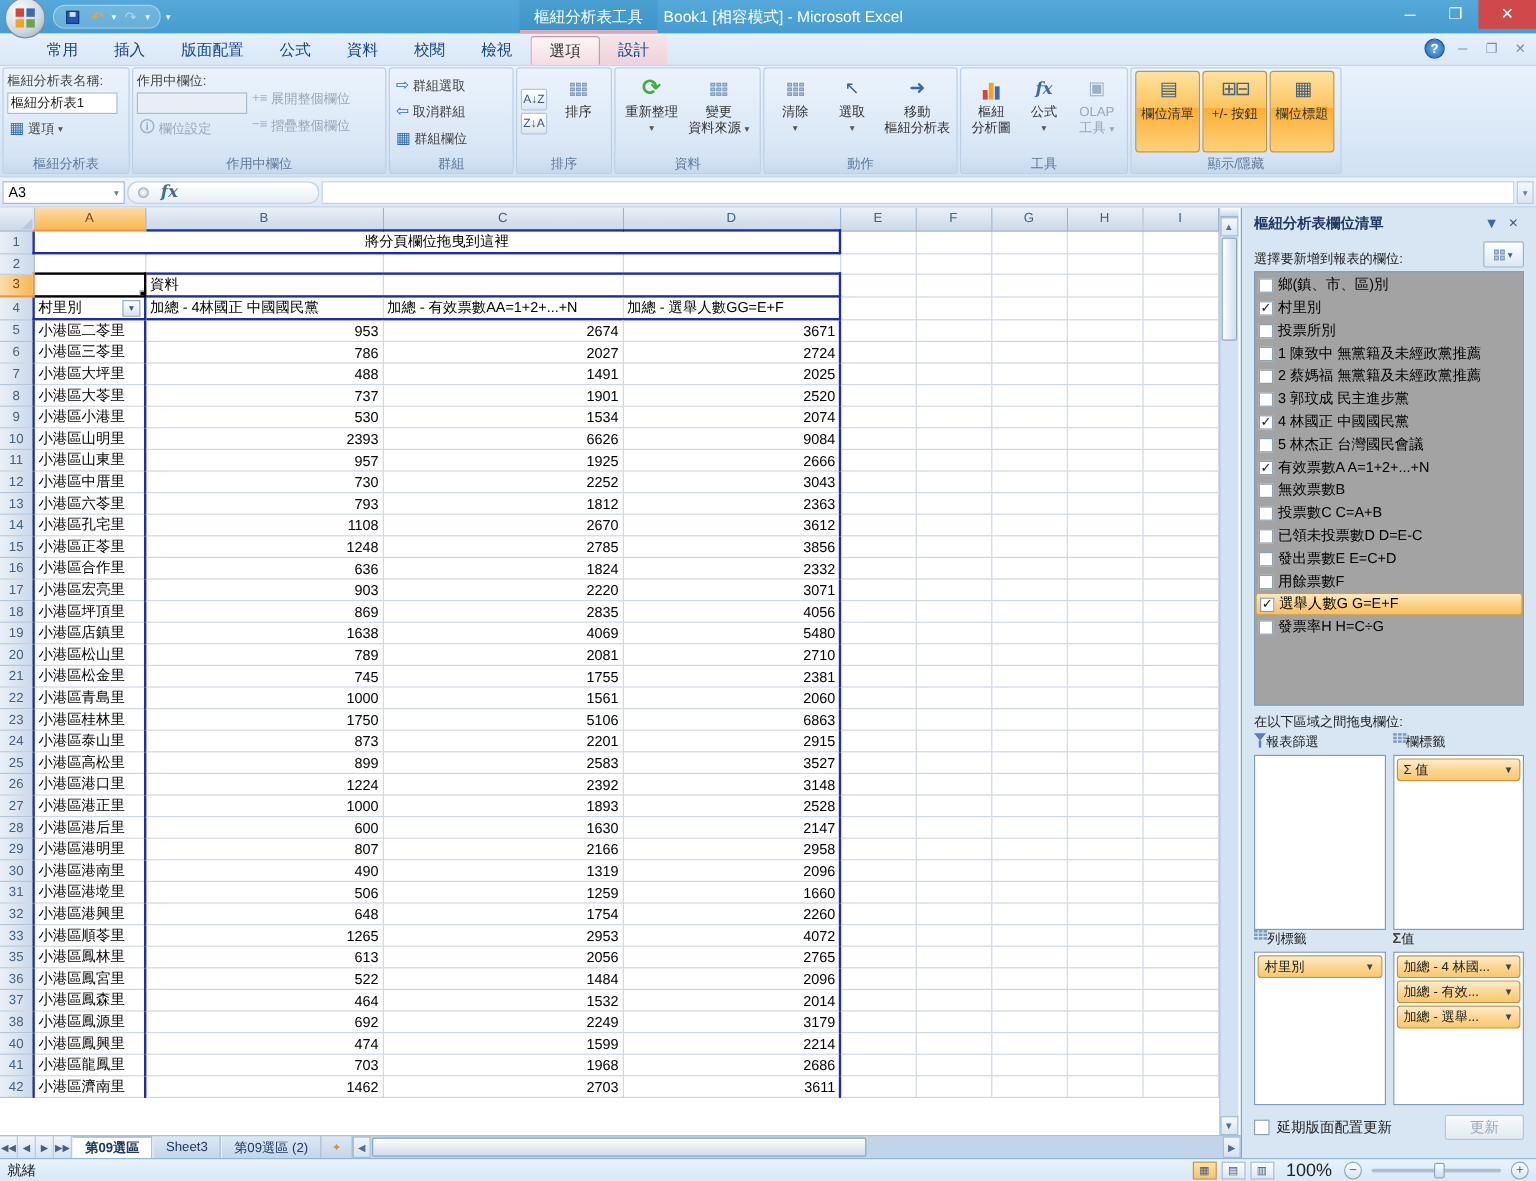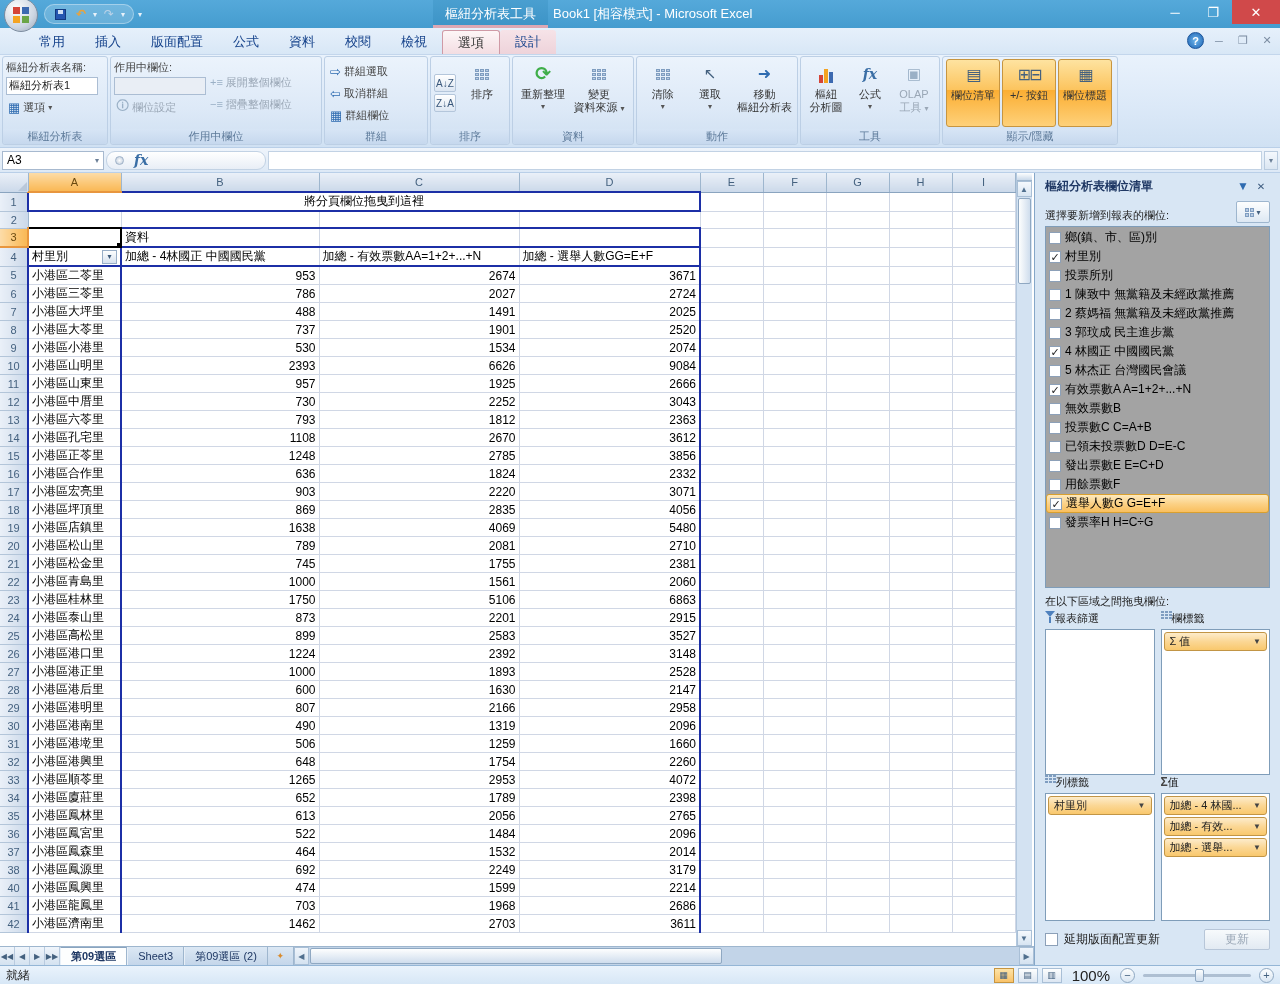--- a/index.html
+++ b/index.html
@@ -853,32 +853,20 @@
                 <td class="num pb-l">1265</td>
                 <td class="num">2953</td>
                 <td class="num pb-r">4072</td>
                 <td></td>
                 <td></td>
                 <td></td>
                 <td></td>
                 <td></td>
               </tr>
               <tr>
-                <th class="rowh">34</th>
-                <td class="txt pb-l">小港區廈莊里</td>
-                <td class="num pb-l">652</td>
-                <td class="num">1789</td>
-                <td class="num pb-r">2398</td>
-                <td></td>
-                <td></td>
-                <td></td>
-                <td></td>
-                <td></td>
-              </tr>
-              <tr>
                 <th class="rowh">35</th>
                 <td class="txt pb-l">小港區鳳林里</td>
                 <td class="num pb-l">613</td>
                 <td class="num">2056</td>
                 <td class="num pb-r">2765</td>
                 <td></td>
                 <td></td>
                 <td></td>
                 <td></td>
                 <td></td>

